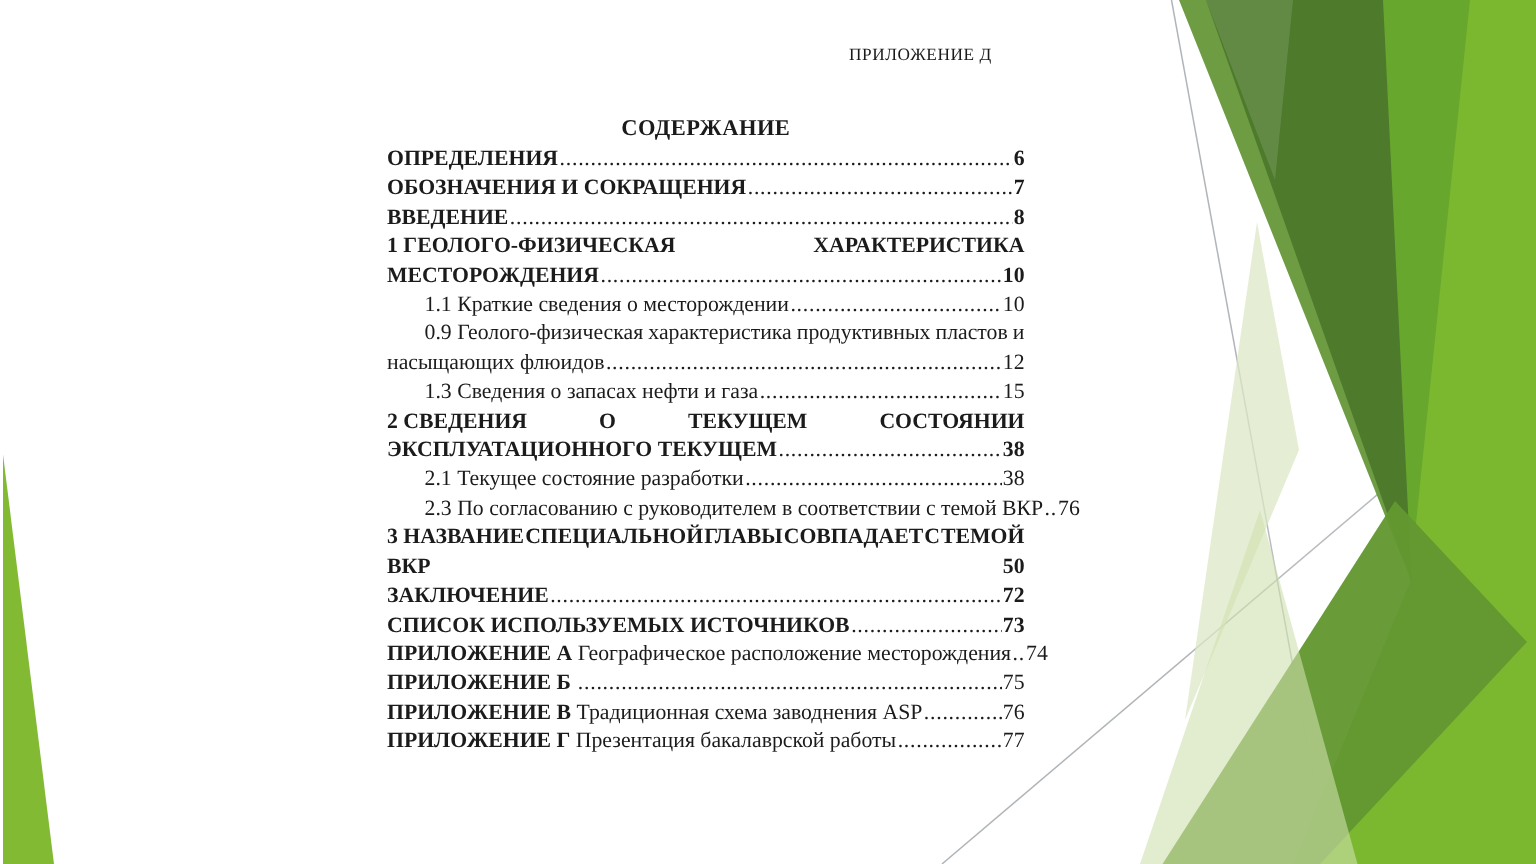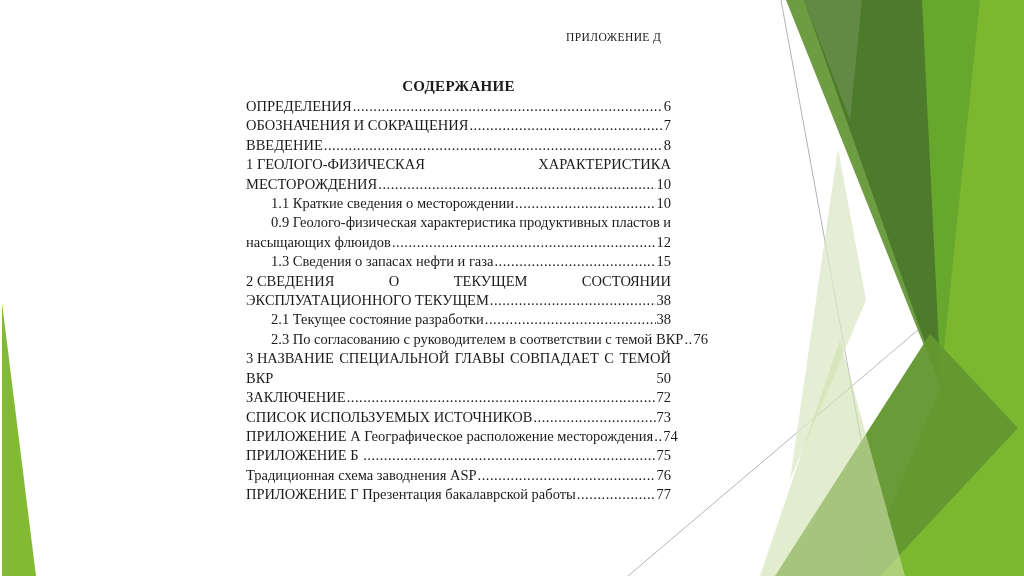--- a/index.html
+++ b/index.html
@@ -15,30 +15,30 @@
   .ov2{opacity:.10;}
   .band{opacity:.96;}
   .paleA{opacity:.60;}
   .paleB{opacity:.72;}
 
   .appendix-header{
     position:absolute;top:31px;left:566px;
     font-size:11.5px;letter-spacing:.4px;white-space:nowrap;
   }
   .content{
-    position:absolute;left:246px;top:77px;width:425px;
+    position:absolute;left:258px;top:77px;width:425px;
     font-size:14.5px;line-height:19.4px;
   }
   .toc-title{
     text-align:center;font-weight:700;font-size:15px;
     margin:0 0 1px 0;line-height:19px;letter-spacing:.3px;
   }
   .toc-row{display:flex;align-items:baseline;white-space:nowrap;}
   .toc-row.indent{padding-left:25px;font-family:Liberation Serif, serif;}
-  .toc-row .bold, .toc-row.bold{font-weight:400;}
+  .toc-row .bold, .toc-row.bold{font-weight:700;}
   .toc-row.spread{justify-content:space-between;}
   .lbl{flex:0 0 auto;}
   .leader{
     flex:1 1 auto;overflow:hidden;white-space:nowrap;
     margin:0 1px;min-width:8px;font-weight:400;
   }
   .leader::after{
     content:"................................................................................................................................";
     letter-spacing:.5px;
   }
@@ -169,20 +169,21 @@
         <span class="lbl">Географическое расположение месторождения </span>
         <span class="leader"></span>
         <span class="pg">74</span>
       </div>
       <div class="toc-row">
         <span class="lbl bold">ПРИЛОЖЕНИЕ Б&nbsp;</span>
         <span class="leader"></span>
         <span class="pg">75</span>
       </div>
       <div class="toc-row">
+        <span class="lbl bold">ПРИЛОЖЕНИЕ В&nbsp;</span>
         <span class="lbl">Традиционная схема заводнения ASP</span>
         <span class="leader"></span>
         <span class="pg">76</span>
       </div>
       <div class="toc-row">
         <span class="lbl bold">ПРИЛОЖЕНИЕ Г&nbsp;</span>
         <span class="lbl">Презентация бакалаврской работы</span>
         <span class="leader"></span>
         <span class="pg">77</span>
       </div>

